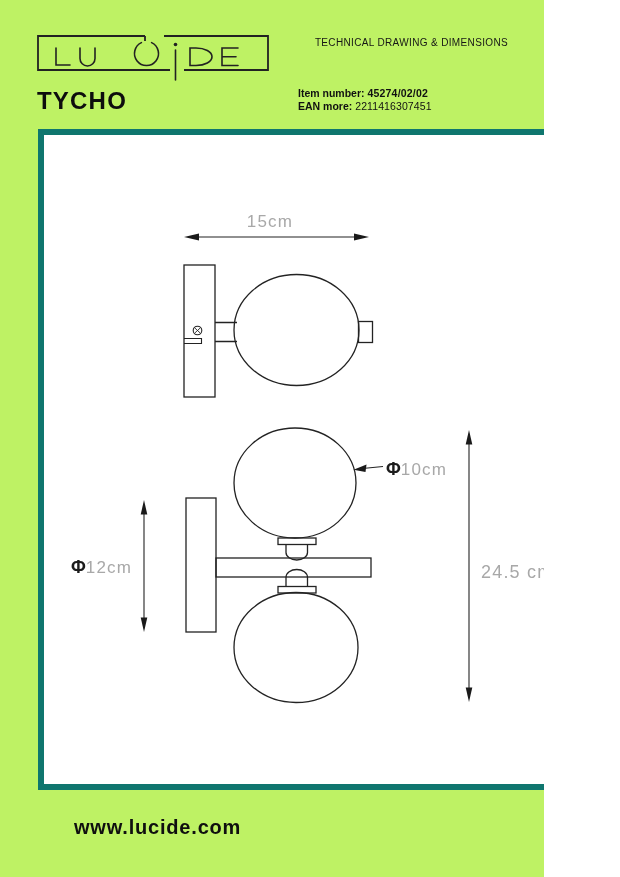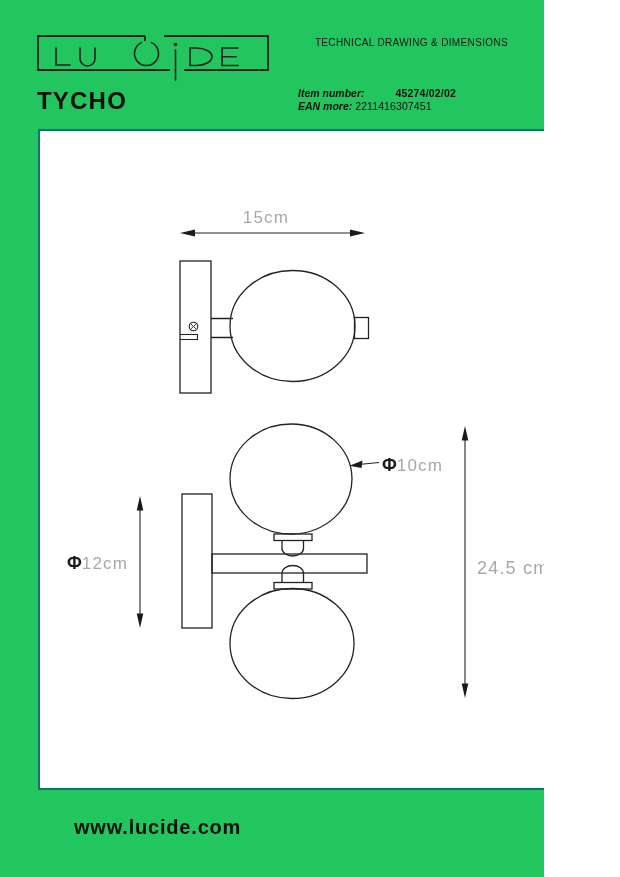--- a/index.html
+++ b/index.html
@@ -1,43 +1,43 @@
 <!DOCTYPE html>
 <html><head>
 <meta charset="utf-8">
 <style>
   html,body{margin:0;padding:0;background:#ffffff;}
   .page{
     position:relative;
     width:544px;height:877px;
-    background:#22c55e;
+    background:#bef264;
     font-family:"Liberation Sans", sans-serif;
     overflow:hidden;
   }
   
   .logo-svg{position:absolute;left:36px;top:33px;width:240px;height:50px;}
   .doc-title{
     position:absolute;right:36px;top:37px;
     font-size:10px;color:#161616;letter-spacing:.35px;white-space:nowrap;
   }
   .product-name{
     position:absolute;left:37px;top:87px;
     font-size:24px;font-weight:700;color:#0d0d0d;letter-spacing:1.2px;
   }
   .meta-block{
     position:absolute;left:298px;top:87px;
     font-size:10.5px;color:#111;line-height:12.5px;white-space:nowrap;
   }
-  .meta-block .lbl{font-weight:700;font-style:italic;}
-  .meta-block .val-bold{font-weight:700;letter-spacing:.2px;margin-left:28px;}
+  .meta-block .lbl{font-weight:700;}
+  .meta-block .val-bold{font-weight:700;letter-spacing:.2px;}
   .meta-block .val{font-weight:400;letter-spacing:.1px;}
   
   .drawing-box{
     position:absolute;left:38px;top:129px;width:549px;height:661px;
-    border:2px solid #0f766e;box-sizing:border-box;background:#fff;
+    border:6px solid #0f766e;box-sizing:border-box;background:#fff;
   }
   .drawing-box svg{position:absolute;left:0;top:0;}
   .ink{stroke:#232323;stroke-width:1.3;fill:none;}
   .thin{stroke:#232323;stroke-width:1.1;fill:none;}
   .head{fill:#1a1a1a;stroke:none;}
   text.dim{fill:#a8a8a8;font-family:"Liberation Sans",sans-serif;font-size:17px;letter-spacing:1.2px;}
   text.dim-big{fill:#a8a8a8;font-family:"Liberation Sans",sans-serif;font-size:18px;letter-spacing:1.2px;}
   tspan.phi{fill:#1c1c1c;font-weight:700;font-size:18px;letter-spacing:0;}
   
   .footer-line1{

